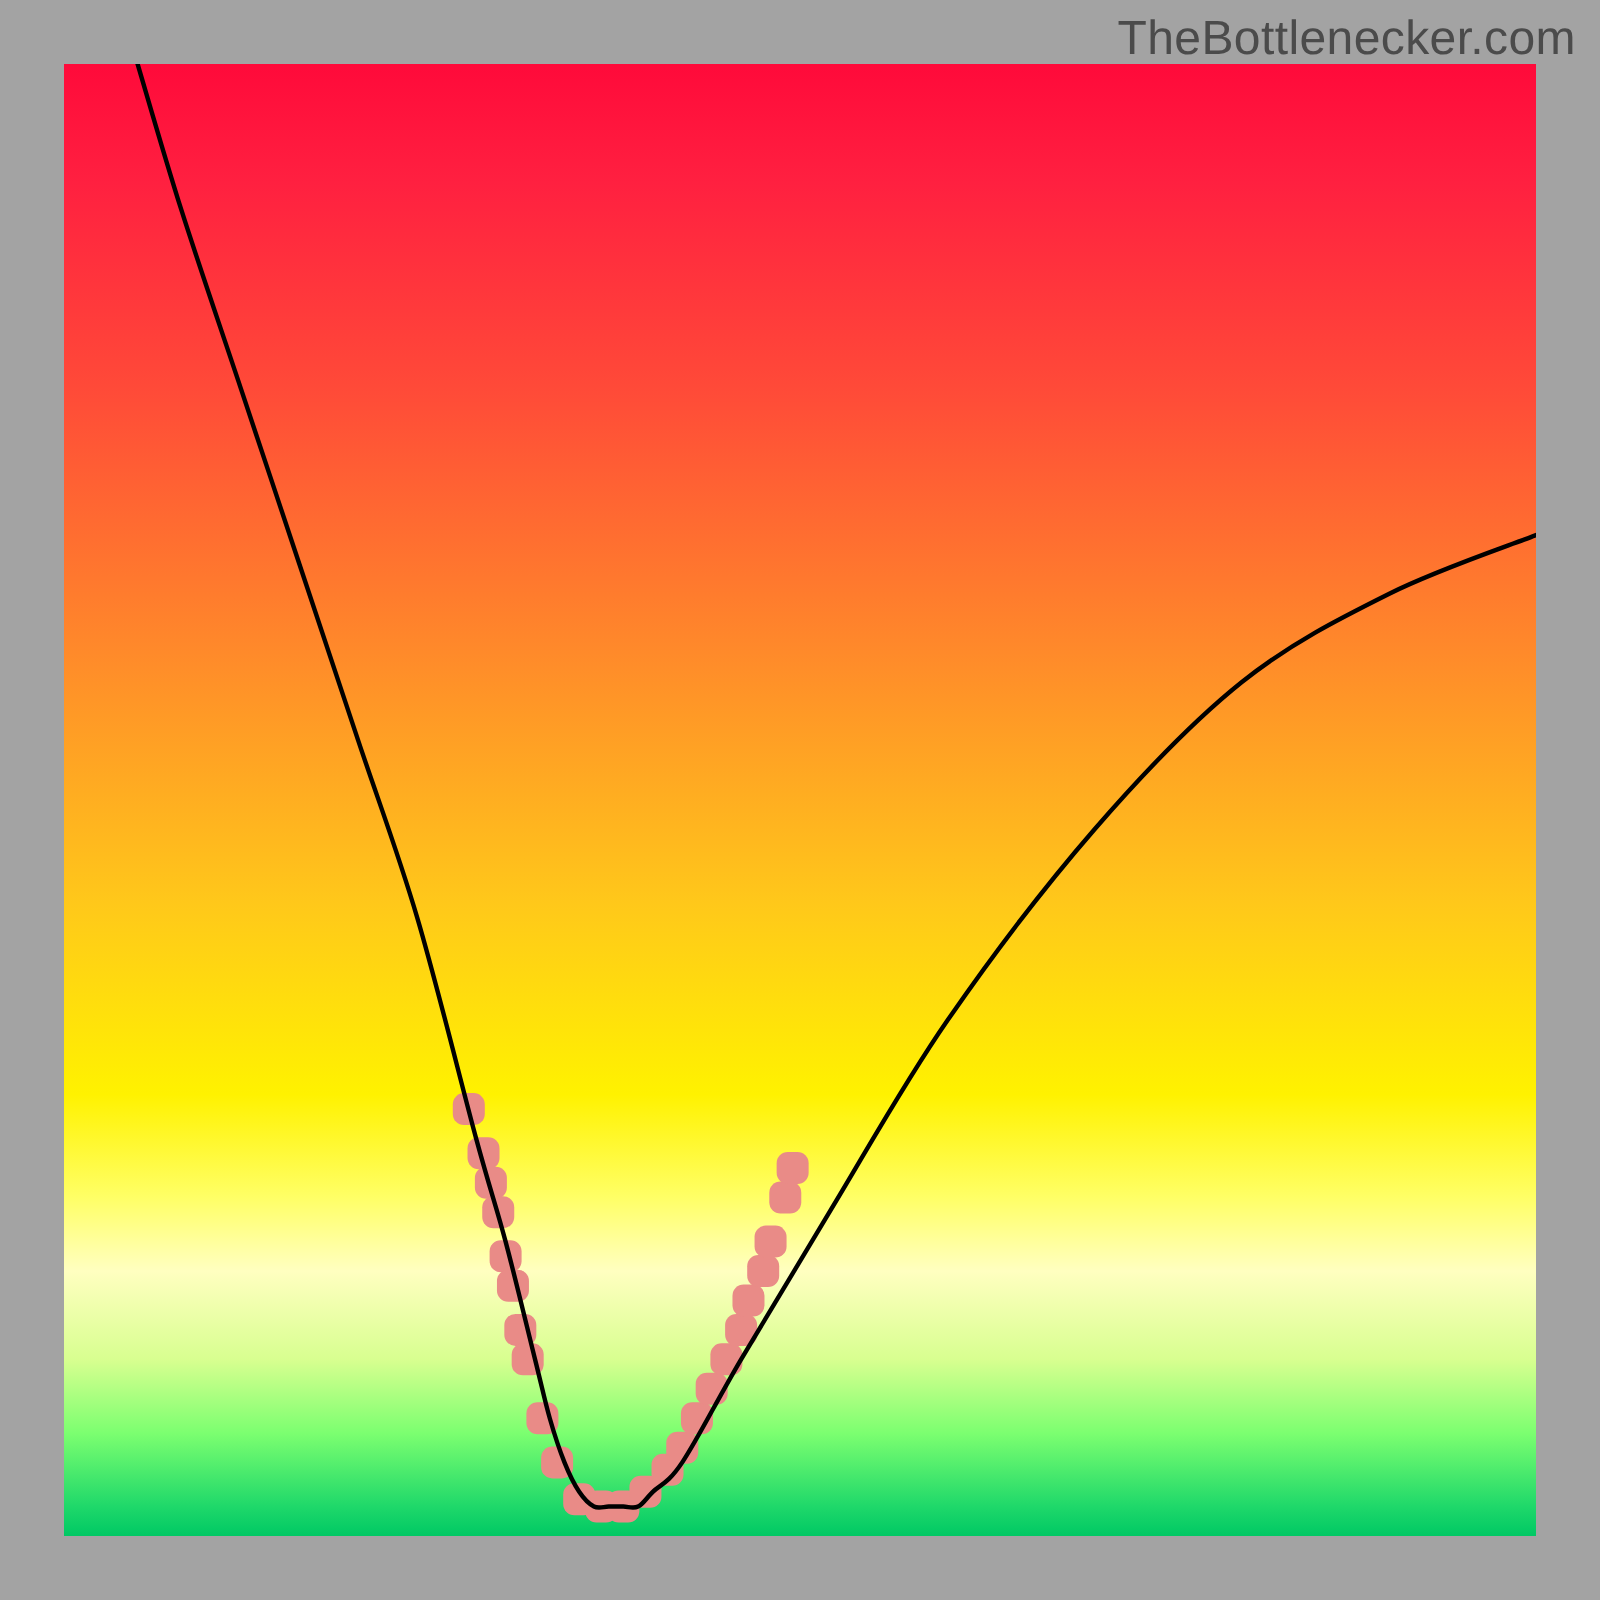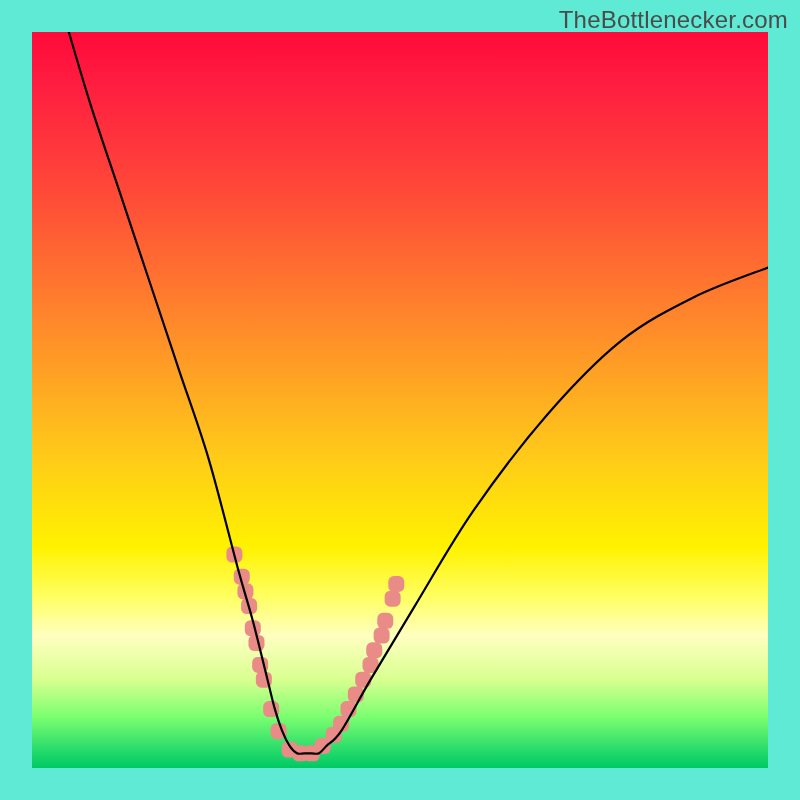--- a/index.html
+++ b/index.html
@@ -10,21 +10,21 @@
     background: #000;
     overflow: hidden;
     font-family: Arial, Helvetica, sans-serif;
   }
   .frame {
     position: absolute;
     left: 0;
     top: 0;
     width: 800px;
     height: 800px;
-    background: #5eead4;
+    background: #a3a3a3;
   }
   .plot {
     position: absolute;
     left: 32px;
     top: 32px;
     width: 736px;
     height: 736px;
     overflow: hidden;
   }
   .gradient {

